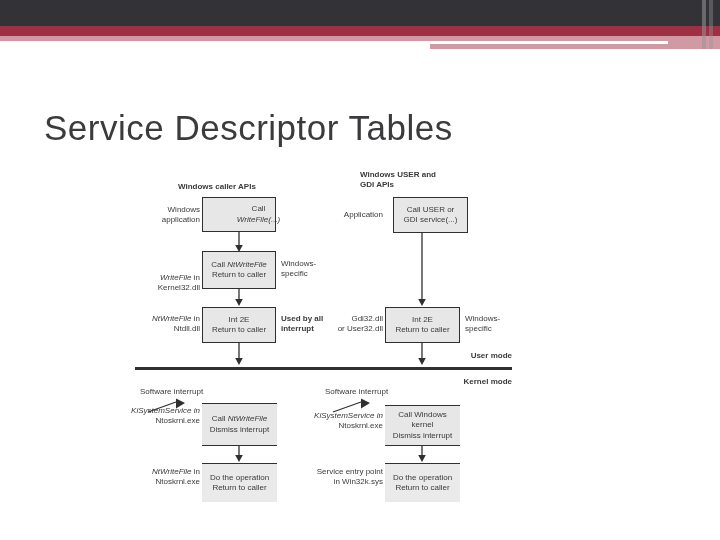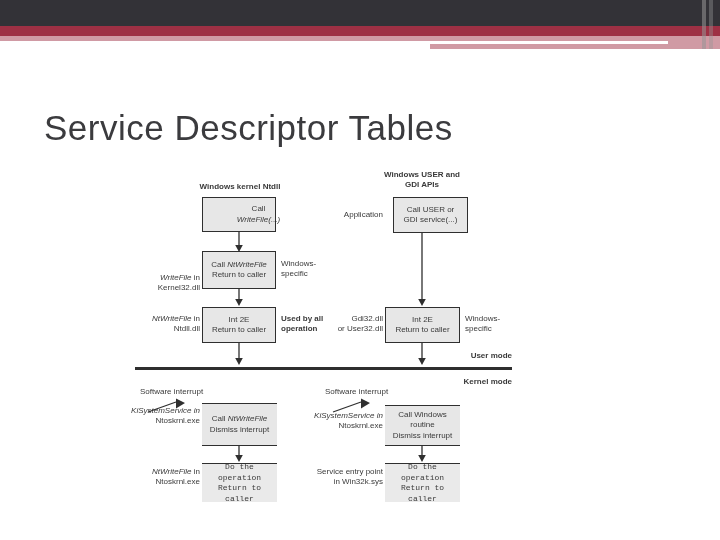--- a/index.html
+++ b/index.html
@@ -18,44 +18,44 @@
   .vstripe2 { left: 709px; top: 0; width: 4px; height: 49px; background: rgba(150,150,150,0.40); }
 
   .title { position: absolute; left: 44px; top: 108px; font-size: 35px; letter-spacing: 0.5px;
     color: #3b3b3e; font-weight: 400; }
 
   
   .box { position: absolute; background: #e7e7e7; border: 1px solid #2f2f2f;
     display: flex; flex-direction: column; align-items: center; justify-content: center;
     font-size: 8px; line-height: 10.5px; color: #3a3a3a; text-align: center; }
   .box.tb { border-left: none; border-right: none; }
-  .box.topline { border: none; border-top: 1.5px solid #2f2f2f; background: #eaeaea; font-family: Liberation Mono, monospace; }
+  .box.topline { border: none; border-top: 1.5px solid #2f2f2f; background: #eaeaea; }
   .lbl { position: absolute; font-size: 8px; line-height: 10px; color: #3a3a3a; }
   .r { text-align: right; }
-  .c { text-align: center; }
+  .c { text-align: left; }
   .b { font-weight: bold; }
   .it { font-style: italic; }
   svg.connectors { position: absolute; left: 0; top: 0; pointer-events: none; }
 </style>
 </head>
 <body>
 
 <div class="slide">
 
   <div class="bar bar-dark"></div>
   <div class="bar bar-red"></div>
   <div class="bar bar-pink-top"></div>
   <div class="bar bar-pink-right"></div>
   <div class="bar bar-pink-low"></div>
   <div class="bar vstripe1"></div>
   <div class="bar vstripe2"></div>
 
   <h1 class="title">Service Descriptor Tables</h1>
 
-  <div class="lbl b c" style="left:178px; top:182px; width:124px;">Windows kernel Ntdll</div>
+  <div class="lbl b c" style="left:178px; top:182px; width:124px;">Windows caller APIs</div>
   <div class="lbl b c" style="left:360px; top:170px; width:124px;">
     <div>Windows USER and</div>
     <div>GDI APIs</div>
   </div>
 
   <div class="box" style="left:202px; top:197px; width:74px; height:35px;padding-left:39px;">
     <div><span>Call </span><span class="it">WriteFile(...)</span></div>
   </div>
 
   <div class="box" style="left:202px; top:251px; width:74px; height:38px;">
@@ -83,48 +83,52 @@
     <div>GDI service(...)</div>
   </div>
 
   <div class="box" style="left:385px; top:307px; width:75px; height:36px;">
     <div>Int 2E</div>
     <div>Return to caller</div>
   </div>
 
   <div class="box tb" style="left:385px; top:405px; width:75px; height:41px;">
     <div>Call Windows</div>
-    <div>routine</div>
+    <div>kernel</div>
     <div>Dismiss interrupt</div>
   </div>
 
   <div class="box topline" style="left:385px; top:463px; width:75px; height:39px;">
     <div>Do the operation</div>
     <div>Return to caller</div>
   </div>
 
+  <div class="lbl r" style="left:118px; top:205px; width:82px;">
+    <div>Windows</div>
+    <div>application</div>
+  </div>
 
   <div class="lbl r" style="left:118px; top:273px; width:82px;">
     <div><span class="it">WriteFile</span><span> in</span></div>
     <div>Kernel32.dll</div>
   </div>
 
   <div class="lbl" style="left:281px; top:259px; width:60px;">
     <div>Windows-</div>
     <div>specific</div>
   </div>
 
   <div class="lbl r" style="left:118px; top:314px; width:82px;">
     <div><span class="it">NtWriteFile</span><span> in</span></div>
     <div>Ntdll.dll</div>
   </div>
 
   <div class="lbl" style="left:281px; top:314px; width:60px;font-weight:bold;">
     <div>Used by all</div>
-    <div>operation</div>
+    <div>interrupt</div>
   </div>
 
   <div class="lbl r" style="left:300px; top:210px; width:83px;">
     <div>Application</div>
   </div>
 
   <div class="lbl r" style="left:303px; top:314px; width:80px;">
     <div>Gdi32.dll</div>
     <div>or User32.dll</div>
   </div>

